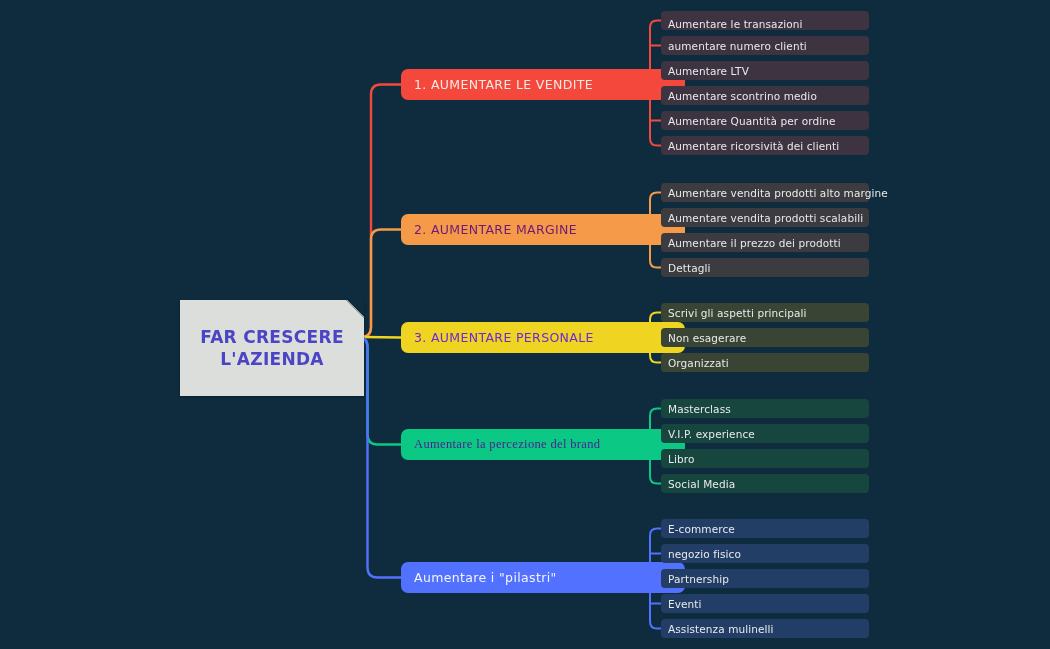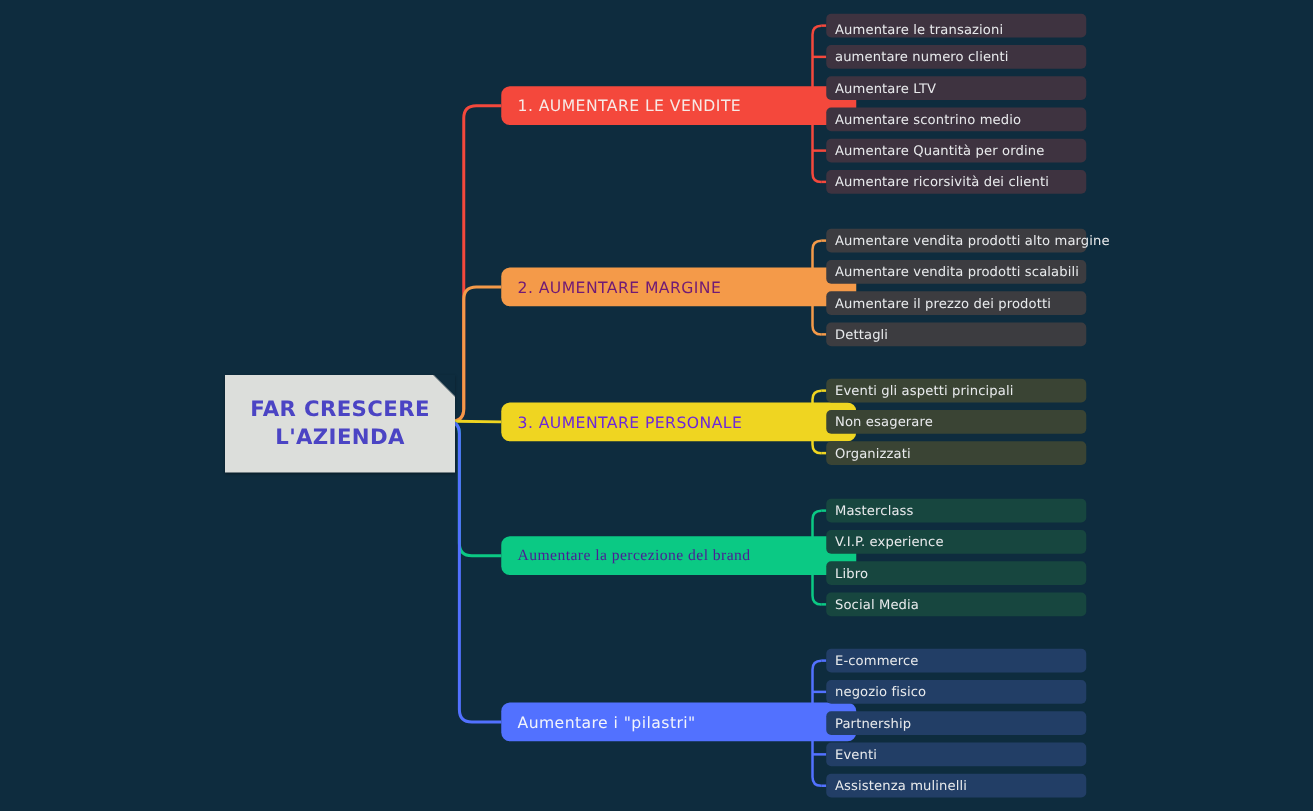--- a/index.html
+++ b/index.html
@@ -24,21 +24,21 @@
     height: 649px;
     pointer-events: none;
   }
 
   
   .root-node {
     position: absolute;
     left: 180px;
     top: 300px;
     width: 184px;
-    height: 78px;
+    height: 96px;
     background: #dcdedb;
     box-sizing: border-box;
     display: flex;
     align-items: center;
     justify-content: center;
     box-shadow: 0 1px 2px rgba(0,0,0,0.35);
   }
   .root-node .fold {
     position: absolute;
     right: 0;
@@ -193,21 +193,21 @@
       <div class="leaf-node" style="top: 233px; background: rgb(60, 60, 64);">
         <span class="leaf-label">Aumentare il prezzo dei prodotti</span>
       </div>
       <div class="leaf-node" style="top: 258px; background: rgb(60, 60, 64);">
         <span class="leaf-label">Dettagli</span>
       </div>
       <div class="branch-node" style="top: 322px; background: rgb(239, 213, 33);">
         <span class="branch-label" style="color: #6d28d9;">3. AUMENTARE PERSONALE</span>
       </div>
       <div class="leaf-node" style="top: 303px; background: rgb(58, 68, 52);">
-        <span class="leaf-label">Eventi gli aspetti principali</span>
+        <span class="leaf-label">Scrivi gli aspetti principali</span>
       </div>
       <div class="leaf-node" style="top: 328px; background: rgb(58, 68, 52);">
         <span class="leaf-label">Non esagerare</span>
       </div>
       <div class="leaf-node" style="top: 353px; background: rgb(58, 68, 52);">
         <span class="leaf-label">Organizzati</span>
       </div>
       <div class="branch-node" style="top: 429px; background: rgb(11, 201, 132);">
         <span class="branch-label" style="color: #4c1d95; font-family: Liberation Serif, serif;">Aumentare la percezione del brand</span>
       </div>

